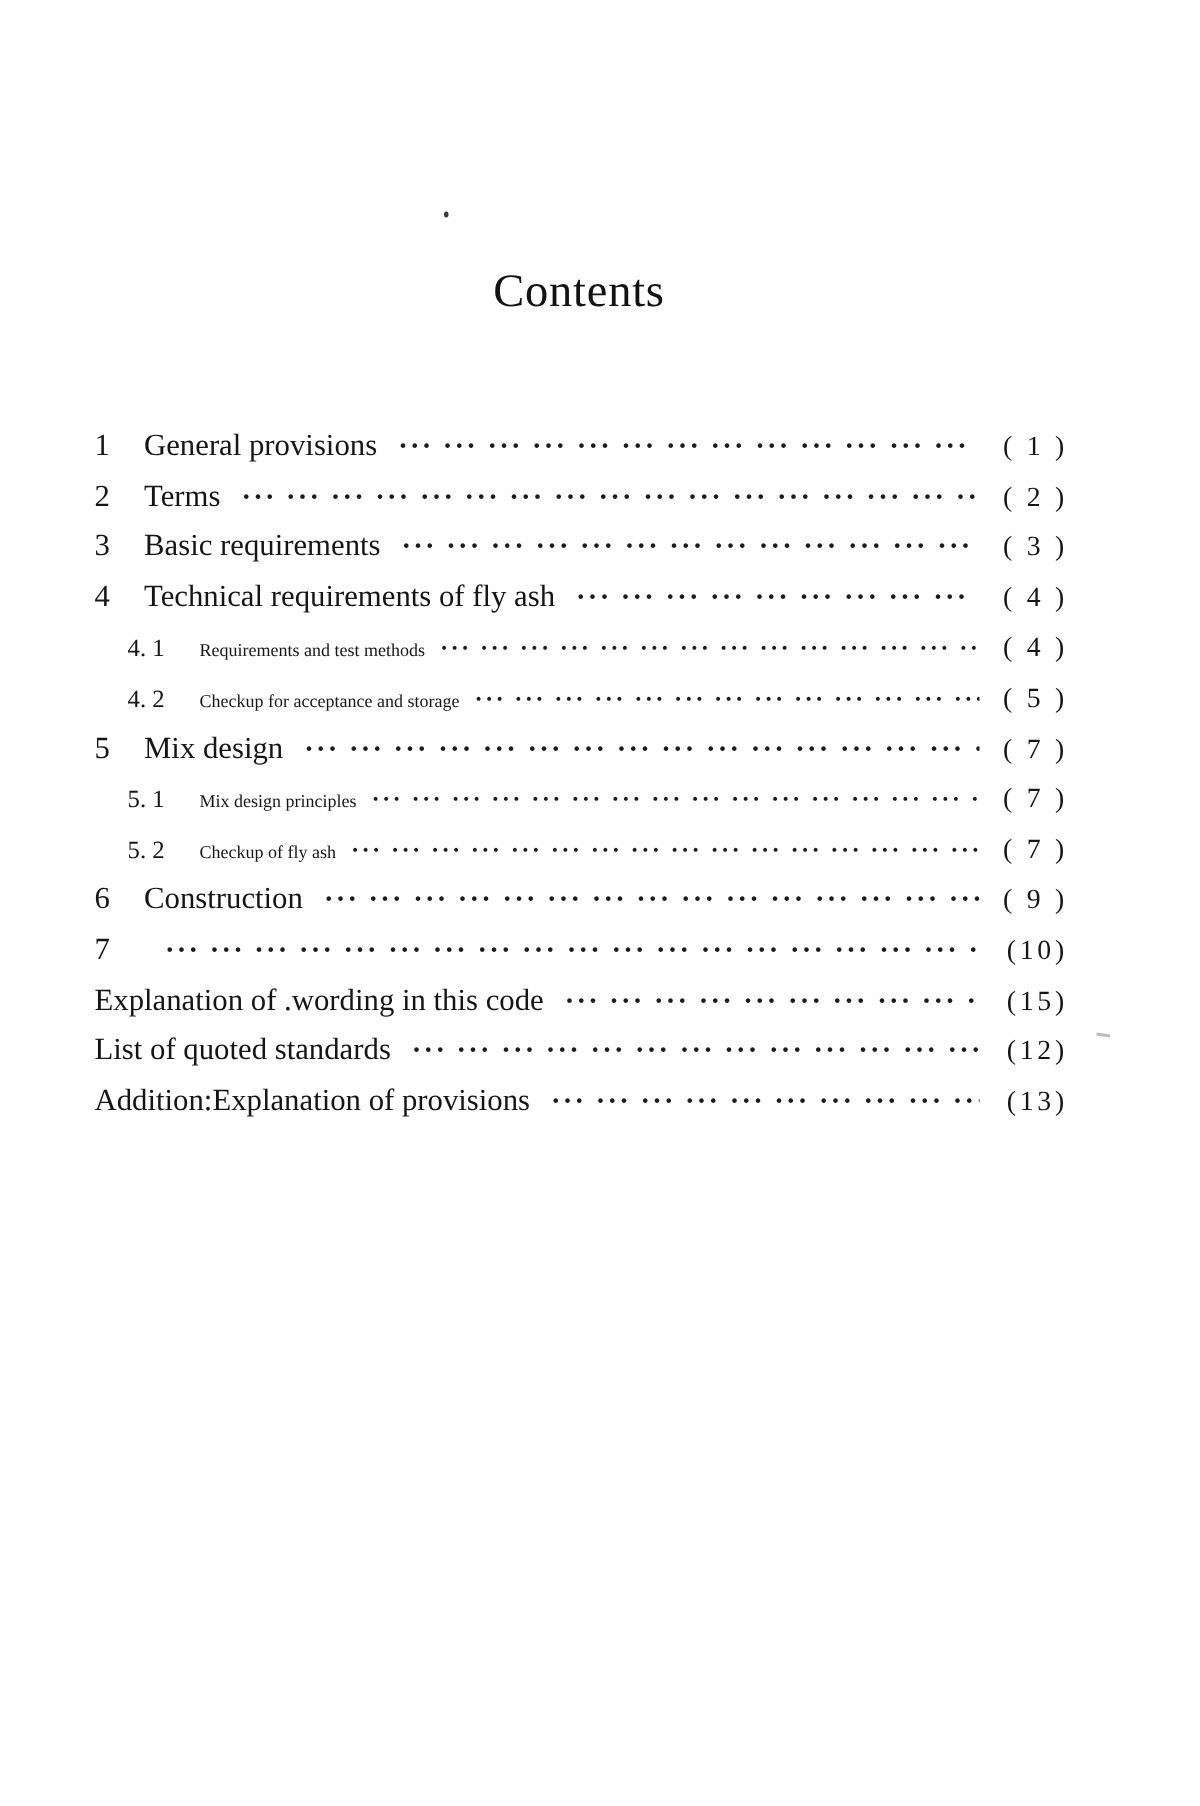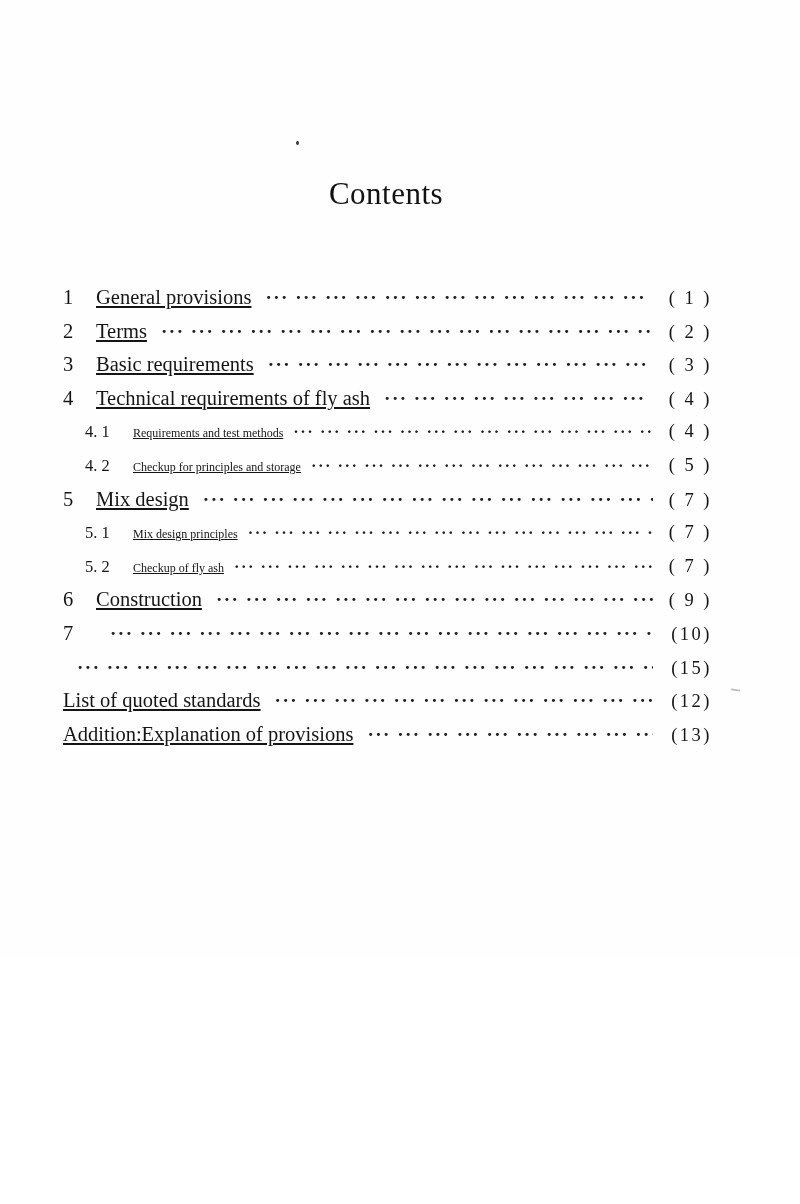--- a/index.html
+++ b/index.html
@@ -40,21 +40,20 @@
     line-height: 33.6px;
     white-space: nowrap;
   }
   .row .num {
     flex: 0 0 33px;
     font-size: 20.5px;
   }
   .row .label {
     flex: 0 0 auto;
     font-size: 20.5px;
-    text-decoration: underline;
   }
   .row .leader {
     flex: 1 1 auto;
     overflow: hidden;
     font-size: 19px;
     font-weight: bold;
     letter-spacing: 1.5px;
     margin: 0 9px 0 14px;
     color: #1b1b1b;
   }
@@ -148,21 +147,21 @@
 
     <div class="row sub">
       <span class="num">4. 1</span>
       <span class="label">Requirements and test methods</span>
       <span class="leader">··· ··· ··· ··· ··· ··· ··· ··· ··· ··· ··· ··· ··· ··· ··· ··· ··· ··· ··· ··· ··· ··· ··· ··· ··· ··· ··· ··· ··· ··· ··· ··· ··· ··· ··· ··· ··· ··· ··· ···</span>
       <span class="page-num">( 4 )</span>
     </div>
 
     <div class="row sub">
       <span class="num">4. 2</span>
-      <span class="label">Checkup for principles and storage</span>
+      <span class="label">Checkup for acceptance and storage</span>
       <span class="leader">··· ··· ··· ··· ··· ··· ··· ··· ··· ··· ··· ··· ··· ··· ··· ··· ··· ··· ··· ··· ··· ··· ··· ··· ··· ··· ··· ··· ··· ··· ··· ··· ··· ··· ··· ··· ··· ··· ··· ···</span>
       <span class="page-num">( 5 )</span>
     </div>
 
     <div class="row main">
       <span class="num">5</span>
       <span class="label">Mix design</span>
       <span class="leader">··· ··· ··· ··· ··· ··· ··· ··· ··· ··· ··· ··· ··· ··· ··· ··· ··· ··· ··· ··· ··· ··· ··· ··· ··· ··· ··· ··· ··· ··· ··· ··· ··· ··· ··· ··· ··· ··· ··· ···</span>
       <span class="page-num">( 7 )</span>
     </div>
@@ -189,20 +188,21 @@
     </div>
 
     <div class="row main">
       <span class="num">7</span>
       <span class="leader">··· ··· ··· ··· ··· ··· ··· ··· ··· ··· ··· ··· ··· ··· ··· ··· ··· ··· ··· ··· ··· ··· ··· ··· ··· ··· ··· ··· ··· ··· ··· ··· ··· ··· ··· ··· ··· ··· ··· ···</span>
       <span class="page-num">(10)</span>
     </div>
 
     <div class="row main plain">
 
+      <span class="label">Explanation of .wording in this code</span>
       <span class="leader">··· ··· ··· ··· ··· ··· ··· ··· ··· ··· ··· ··· ··· ··· ··· ··· ··· ··· ··· ··· ··· ··· ··· ··· ··· ··· ··· ··· ··· ··· ··· ··· ··· ··· ··· ··· ··· ··· ··· ···</span>
       <span class="page-num">(15)</span>
     </div>
 
     <div class="row main plain">
 
       <span class="label">List of quoted standards</span>
       <span class="leader">··· ··· ··· ··· ··· ··· ··· ··· ··· ··· ··· ··· ··· ··· ··· ··· ··· ··· ··· ··· ··· ··· ··· ··· ··· ··· ··· ··· ··· ··· ··· ··· ··· ··· ··· ··· ··· ··· ··· ···</span>
       <span class="page-num">(12)</span>
     </div>

